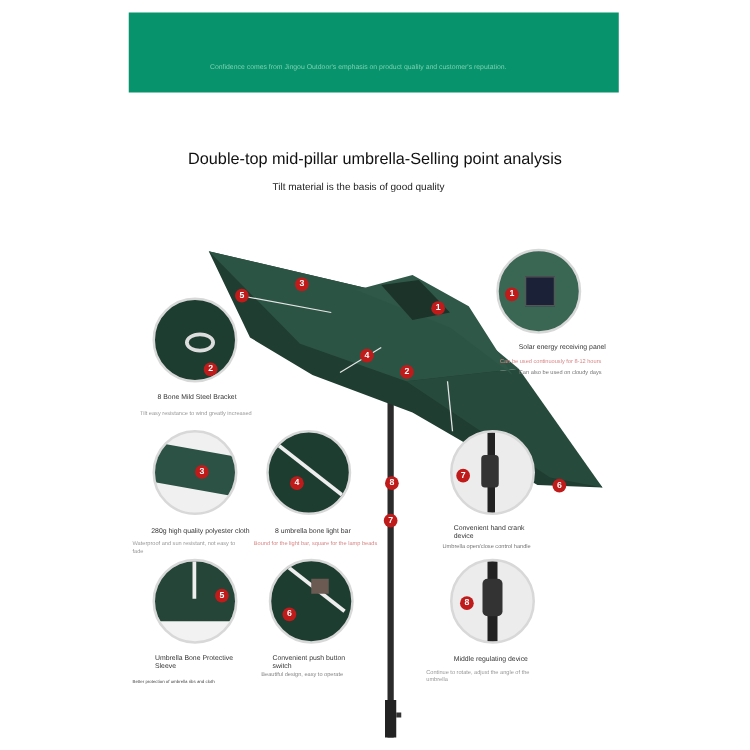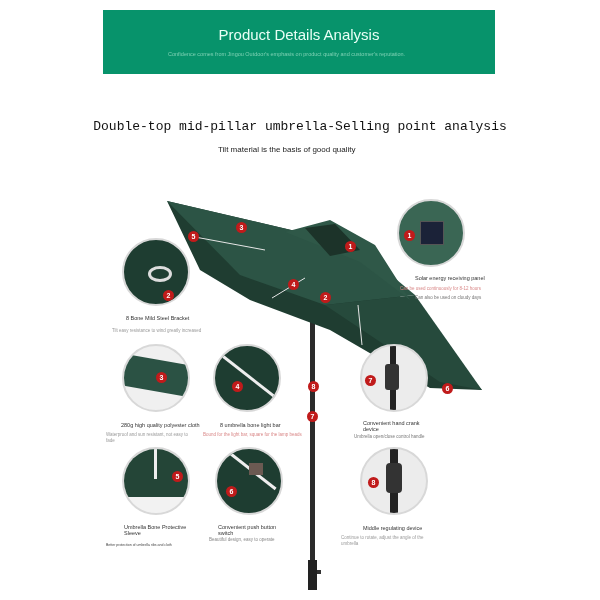--- a/index.html
+++ b/index.html
@@ -1,34 +1,33 @@
 <!DOCTYPE html>
 <html><head>
 <meta charset="utf-8">
 <style>
   html,body{margin:0;padding:0;background:#fff;}
   body{width:600px;height:600px;position:relative;overflow:hidden;font-family:"Liberation Sans",sans-serif;color:#222;}
   .banner{position:absolute;left:103px;top:10px;width:392px;height:64px;background:#07936b;}
   .banner-title{position:absolute;left:0;right:0;top:16px;text-align:center;color:#e9fff6;font-size:15px;}
   .banner-sub{position:absolute;left:65px;top:40px;width:270px;color:#7ed1b4;font-size:5.5px;line-height:9px;}
-  .heading{position:absolute;left:0;right:0;top:119px;text-align:center;font-size:13px;color:#111;font-family:Liberation Mono, monospace;}
+  .heading{position:absolute;left:0;right:0;top:119px;text-align:center;font-size:13px;color:#111;}
   .subheading{position:absolute;left:218px;top:145px;font-size:8px;color:#222;}
   svg.main{position:absolute;left:0;top:0;}
   .circle{position:absolute;border-radius:50%;overflow:hidden;border:2px solid #d8d8d8;box-sizing:border-box;background:#1e3d31;}
   .badge{position:absolute;width:11px;height:11px;border-radius:50%;background:#c01b1b;color:#fff;font-size:7px;line-height:11px;text-align:center;font-weight:bold;}
   .cap{position:absolute;font-size:5.5px;color:#333;line-height:6px;}
   .note{position:absolute;font-size:4.5px;color:#9a9a9a;line-height:6px;}
   .note.red{color:#d98888;}
   .tiny{position:absolute;font-size:3.5px;color:#444;}
 </style>
 </head>
 <body>
 
 <div class="banner">
-  <div class="banner-title">Product Details Analysis</div>
   <div class="banner-sub">Confidence comes from Jingou Outdoor's emphasis on product quality and customer's reputation.</div>
 </div>
 
 <div class="heading">Double-top mid-pillar umbrella-Selling point analysis</div>
 <div class="subheading">Tilt material is the basis of good quality</div>
 
 <svg class="main" width="600" height="600">
 
   <rect x="310" y="300" width="5" height="290" fill="#2b2b2b"></rect>
   <rect x="308" y="560" width="9" height="30" fill="#222"></rect>

